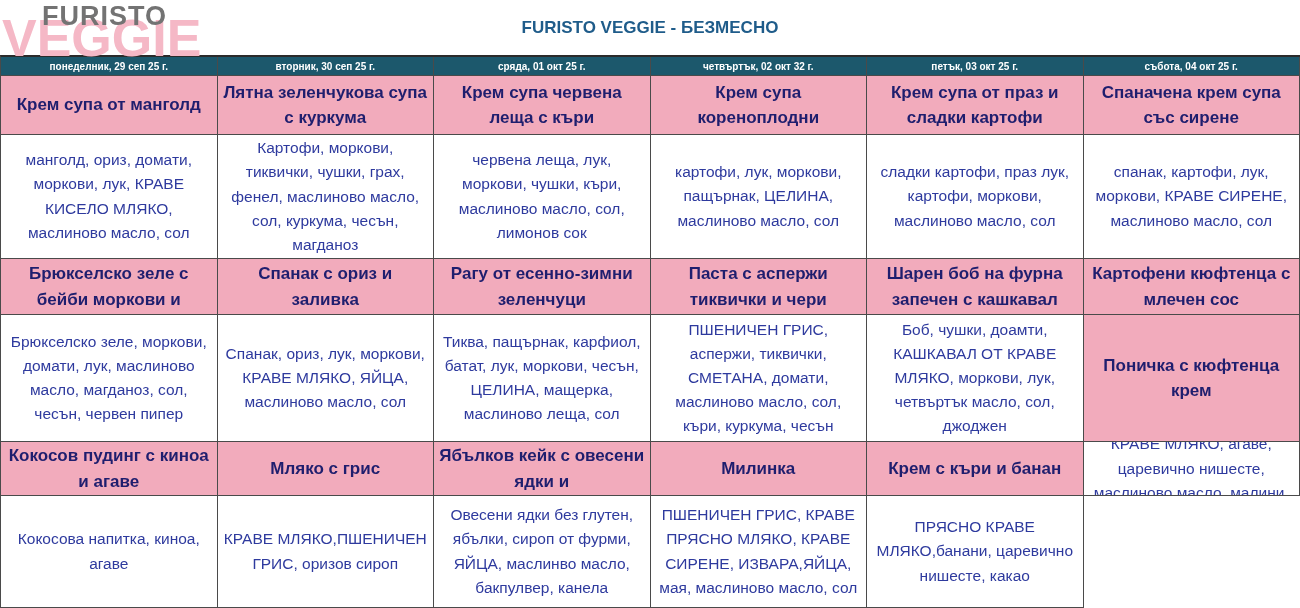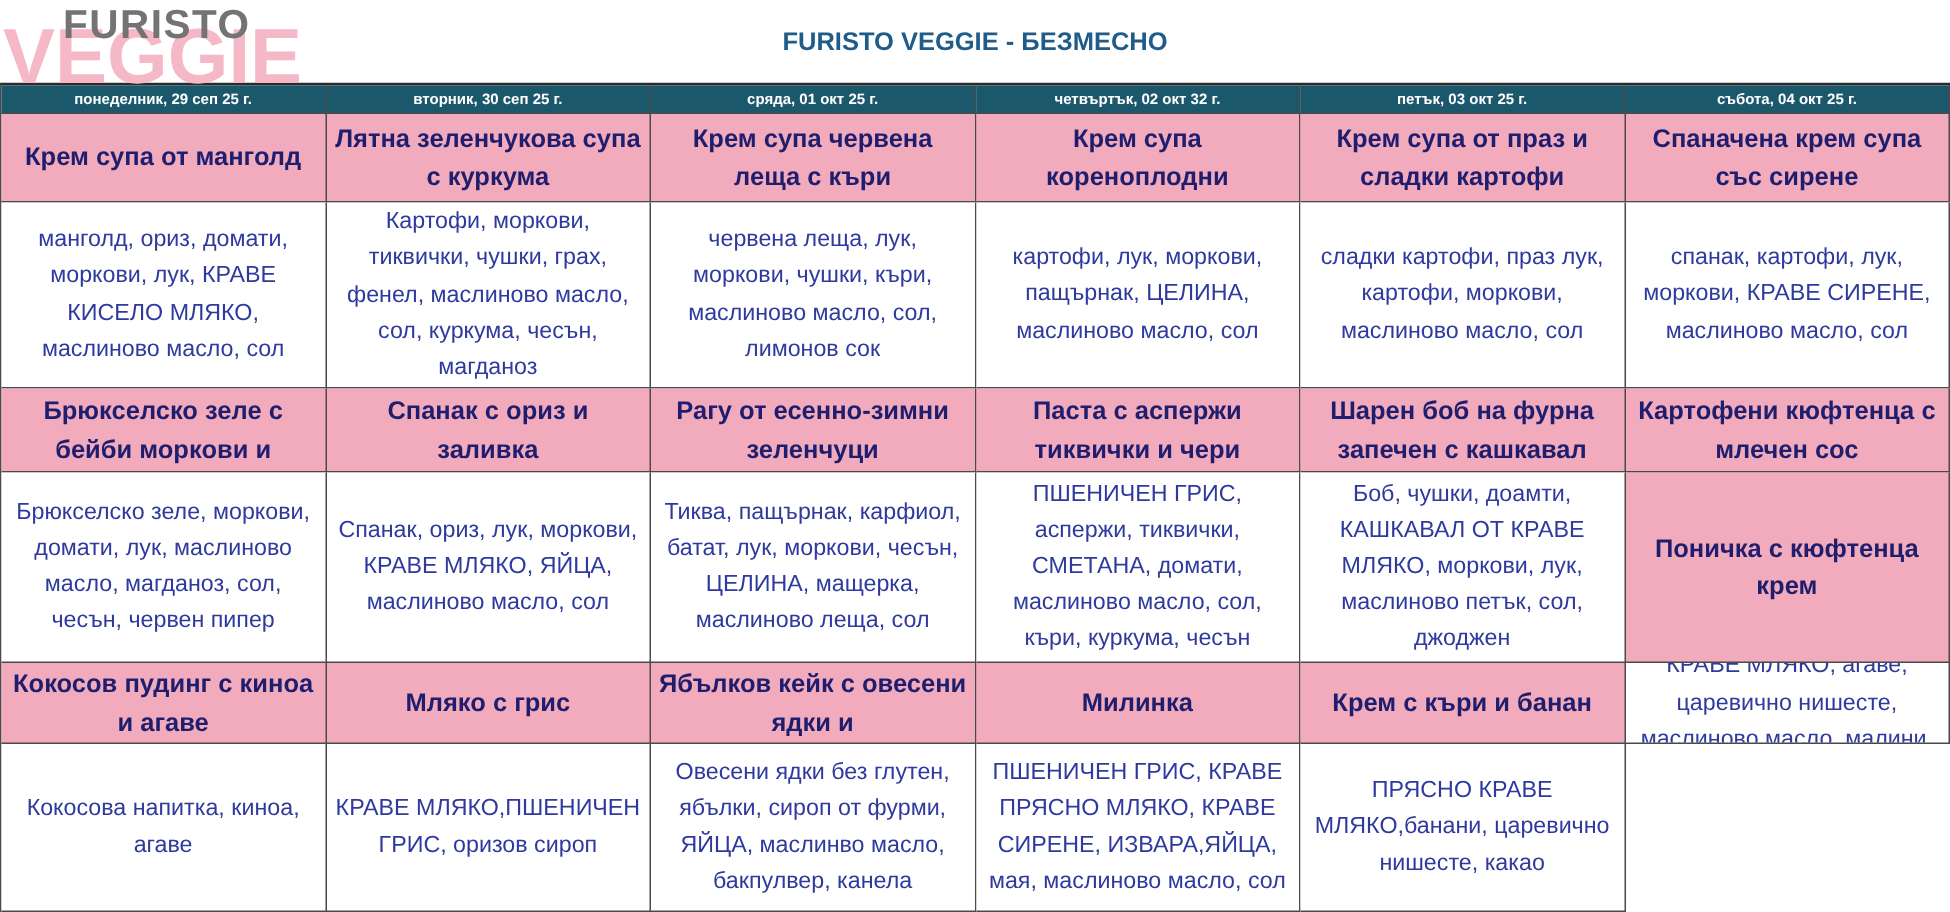--- a/index.html
+++ b/index.html
@@ -105,21 +105,21 @@
   <div class="cell dish-cell">Спанак с ориз и заливка</div>
   <div class="cell dish-cell">Рагу от есенно-зимни зеленчуци</div>
   <div class="cell dish-cell">Паста с аспержи тиквички и чери</div>
   <div class="cell dish-cell">Шарен боб на фурна запечен с кашкавал</div>
   <div class="cell dish-cell">Картофени кюфтенца с млечен сос</div>
 
   <div class="cell ingr-cell">Брюкселско зеле, моркови, домати, лук, маслиново масло, магданоз, сол, чесън, червен пипер</div>
   <div class="cell ingr-cell">Спанак, ориз,  лук, моркови, КРАВЕ МЛЯКО, ЯЙЦА,  маслиново масло, сол</div>
   <div class="cell ingr-cell">Тиква, пащърнак, карфиол, батат, лук, моркови, чесън, ЦЕЛИНА, мащерка,  маслиново леща, сол</div>
   <div class="cell ingr-cell">ПШЕНИЧЕН ГРИС, аспержи, тиквички, СМЕТАНА, домати, маслиново масло, сол, къри, куркума, чесън</div>
-  <div class="cell ingr-cell">Боб, чушки, доамти, КАШКАВАЛ ОТ КРАВЕ МЛЯКО, моркови, лук, маслиново петък, сол, джоджен</div>
+  <div class="cell ingr-cell">Боб, чушки, доамти, КАШКАВАЛ ОТ КРАВЕ МЛЯКО, моркови, лук, четвъртък масло, сол, джоджен</div>
 
   <div class="cell dish-cell">Поничка с кюфтенца крем</div>
   <div class="cell dish-cell">Кокосов пудинг с киноа и агаве</div>
   <div class="cell dish-cell">Мляко с грис</div>
   <div class="cell dish-cell">Ябълков кейк с овесени ядки и</div>
   <div class="cell dish-cell">Милинка</div>
   <div class="cell dish-cell">Крем с къри и банан</div>
 
   <div class="cell ingr-cell">ПШЕНИЧНО ПРАШНО, КРАВЕ МЛЯКО, агаве, царевично нишесте, маслиново масло, малини, мая, ванилия</div>
   <div class="cell ingr-cell">Кокосова напитка, киноа, агаве</div>

